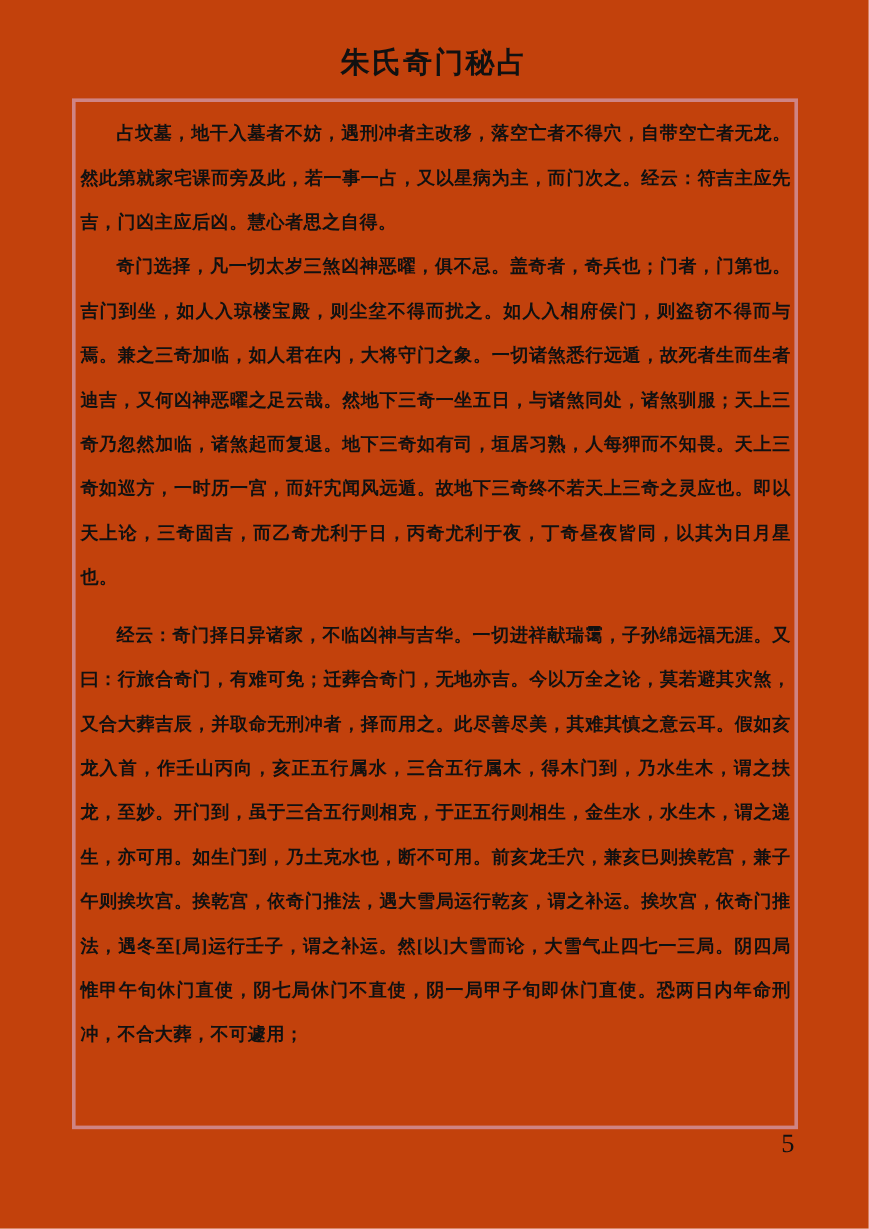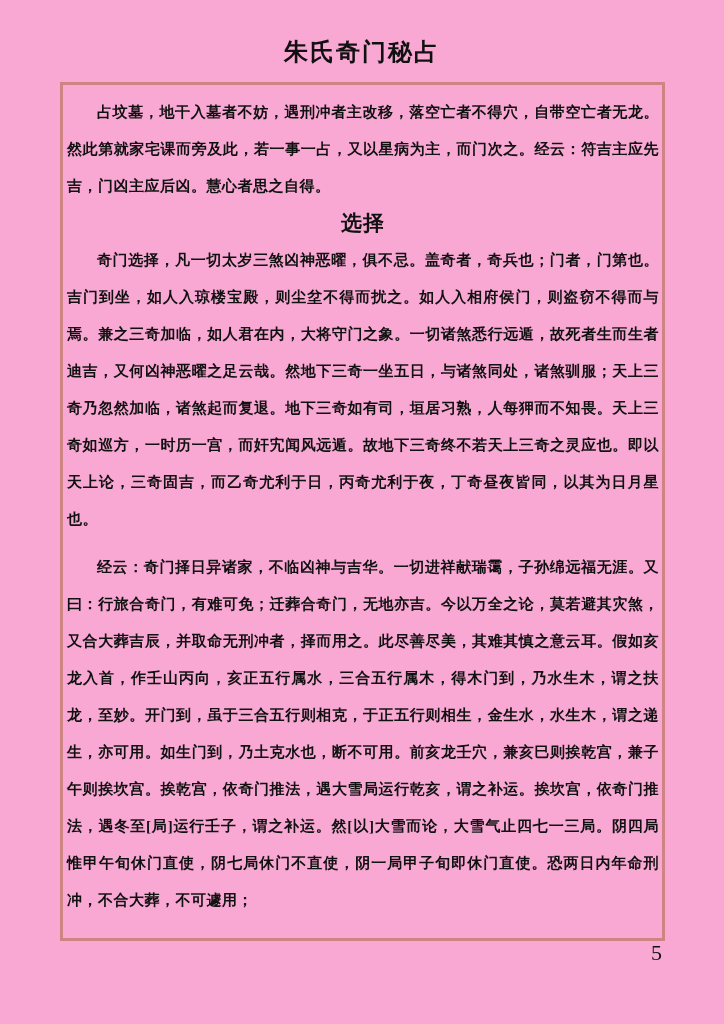--- a/index.html
+++ b/index.html
@@ -4,21 +4,21 @@
 <style>
   html, body {
     margin: 0;
     padding: 0;
     background: #ffffff;
   }
   .page {
     position: relative;
     width: 724px;
     height: 1024px;
-    background: #f9a8d4;
+    background: #c2410c;
     font-family: "Liberation Serif", serif;
     color: #111111;
     overflow: hidden;
   }
   .doc-title {
     position: absolute;
     top: 36px;
     left: 0;
     width: 100%;
     margin: 0;
@@ -70,21 +70,20 @@
 <body>
 
 <div class="page">
 
   <h1 class="doc-title">朱氏奇门秘占</h1>
 
   <div class="text-box" style="border-color: rgb(207, 132, 132);">
 
     <p class="para">占坟墓，地干入墓者不妨，遇刑冲者主改移，落空亡者不得穴，自带空亡者无龙。然此第就家宅课而旁及此，若一事一占，又以星病为主，而门次之。经云：符吉主应先吉，门凶主应后凶。慧心者思之自得。</p>
 
-    <h2 class="section-heading">选择</h2>
 
     <p class="para">奇门选择，凡一切太岁三煞凶神恶曜，俱不忌。盖奇者，奇兵也；门者，门第也。吉门到坐，如人入琼楼宝殿，则尘坌不得而扰之。如人入相府侯门，则盗窃不得而与焉。兼之三奇加临，如人君在内，大将守门之象。一切诸煞悉行远遁，故死者生而生者迪吉，又何凶神恶曜之足云哉。然地下三奇一坐五日，与诸煞同处，诸煞驯服；天上三奇乃忽然加临，诸煞起而复退。地下三奇如有司，垣居习熟，人每狎而不知畏。天上三奇如巡方，一时历一宫，而奸宄闻风远遁。故地下三奇终不若天上三奇之灵应也。即以天上论，三奇固吉，而乙奇尤利于日，丙奇尤利于夜，丁奇昼夜皆同，以其为日月星也。</p>
 
     <p class="para para-gap">经云：奇门择日异诸家，不临凶神与吉华。一切进祥献瑞霭，子孙绵远福无涯。又曰：行旅合奇门，有难可免；迁葬合奇门，无地亦吉。今以万全之论，莫若避其灾煞，又合大葬吉辰，并取命无刑冲者，择而用之。此尽善尽美，其难其慎之意云耳。假如亥龙入首，作壬山丙向，亥正五行属水，三合五行属木，得木门到，乃水生木，谓之扶龙，至妙。开门到，虽于三合五行则相克，于正五行则相生，金生水，水生木，谓之递生，亦可用。如生门到，乃土克水也，断不可用。前亥龙壬穴，兼亥巳则挨乾宫，兼子午则挨坎宫。挨乾宫，依奇门推法，遇大雪局运行乾亥，谓之补运。挨坎宫，依奇门推法，遇冬至[局]运行壬子，谓之补运。然[以]大雪而论，大雪气止四七一三局。阴四局惟甲午旬休门直使，阴七局休门不直使，阴一局甲子旬即休门直使。恐两日内年命刑冲，不合大葬，不可遽用；</p>
 
   </div>
 
   <div class="page-number">5</div>
 
 </div>

